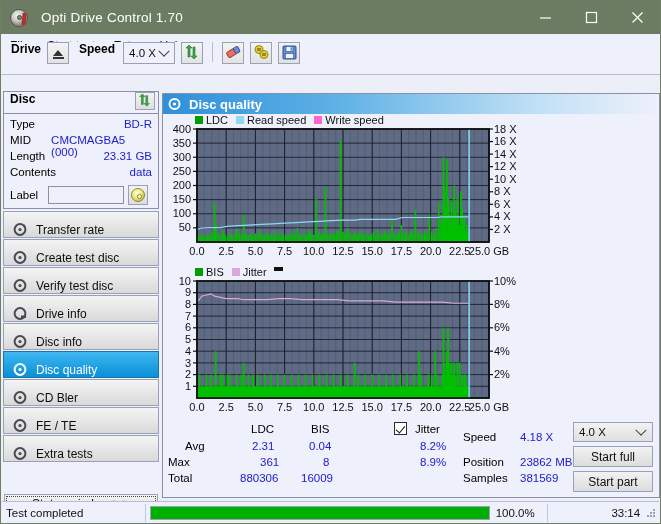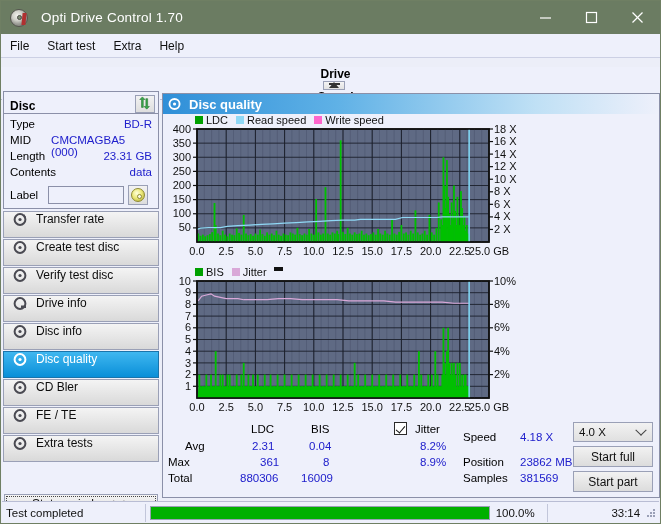--- a/index.html
+++ b/index.html
@@ -56,24 +56,23 @@
     position:absolute; left:0; top:33px; width:659px; height:24px;
     background:#eef0fb; display:flex; align-items:center;
     border-bottom:1px solid #ccd0e4;
   }
   .menu-item {
     padding:2px 9px; font-size:12px; color:#101010; cursor:default;
   }
 
   
   .toolbar {
-    position:absolute; left:0; top:66px; width:659px; height:33px;
-    background:#eef0fb; display:flex; align-items:center;
+    position:absolute; left:0; top:41px; width:659px; height:33px;
+    background:#eef0fb; display:flex; align-items:flex-start;
     border-bottom:1px solid #b9bdd4;
-    flex-direction:column;
   }
   .tlabel { font-size:12px; font-weight:bold; color:#000; margin-left:10px; }
   .drive-combo {
     margin-left:10px; width:272px; height:22px; background:#ffffff;
     border:1px solid #9aa0b6; display:flex; align-items:center;
     position:relative;
   }
   .drive-combo .dicon { width:18px; height:16px; margin-left:3px; position:relative; }
   .drive-combo .dtext { font-size:11.5px; color:#0a0a0a; margin-left:5px; white-space:nowrap;}
   .combo-arrow {
@@ -104,21 +103,21 @@
   
   .sidebar {
     position:absolute; left:1px; top:90px; width:158px; height:407px;
     background:#eef0fb;
   }
   .disc-panel {
     position:absolute; left:1px; top:0px; width:156px; height:118px;
     background:#eef0fb; border:1px solid #8b90a8;
   }
   .disc-head {
-    height:22px; display:flex; align-items:flex-end; border-bottom:1px solid #8b90a8;
+    height:22px; display:flex; align-items:flex-start; border-bottom:1px solid #8b90a8;
     background:#eef0fb;
   }
   .disc-head .ht { font-size:12px; font-weight:bold; margin-left:6px; color:#000; }
   .disc-head .hbtn {
     margin-left:auto; margin-right:3px; width:20px; height:18px;
     background:linear-gradient(#f2f2f2,#dedede); border:1px solid #9aa0b6;
     display:flex; align-items:center; justify-content:center;
   }
   .disc-rows { padding:4px 6px 0 6px; }
   .drow { display:flex; height:16px; font-size:11.5px; }
@@ -135,21 +134,21 @@
     display:flex; align-items:center; justify-content:center;
   }
   .cd-glyph { width:14px; height:14px; border-radius:50%;
     background: radial-gradient(circle at 40% 35%, #ffffdd 0%, #ece97a 45%, #c9c44e 75%, #a6a03a 100%);
     border:1px solid #8f8a33; position:relative; }
   .cd-glyph::after { content:""; position:absolute; left:5px; top:5px; width:3px;height:3px;
     border-radius:50%; background:#f7f7e8; border:1px solid #8f8a33; }
 
   .navlist { position:absolute; left:1px; top:120px; width:156px; }
   .navbtn {
-    height:27px; margin-bottom:1px; display:flex; align-items:flex-start;
+    height:27px; margin-bottom:1px; display:flex; align-items:flex-end;
     background:linear-gradient(#f4f4f4,#d9d9d9);
     border:1px solid #9aa0b6; font-size:12px; color:#0d0d0d;
   }
   .navbtn.sel {
     background:linear-gradient(#3fb7f0,#0a8fd8);
     color:#ffffff; border:1px solid #1a74ab;
   }
   .navbtn .nicon { width:22px; margin-left:5px; display:flex; align-items:center; justify-content:center;}
   .navbtn .ntxt { margin-left:5px; }
 

